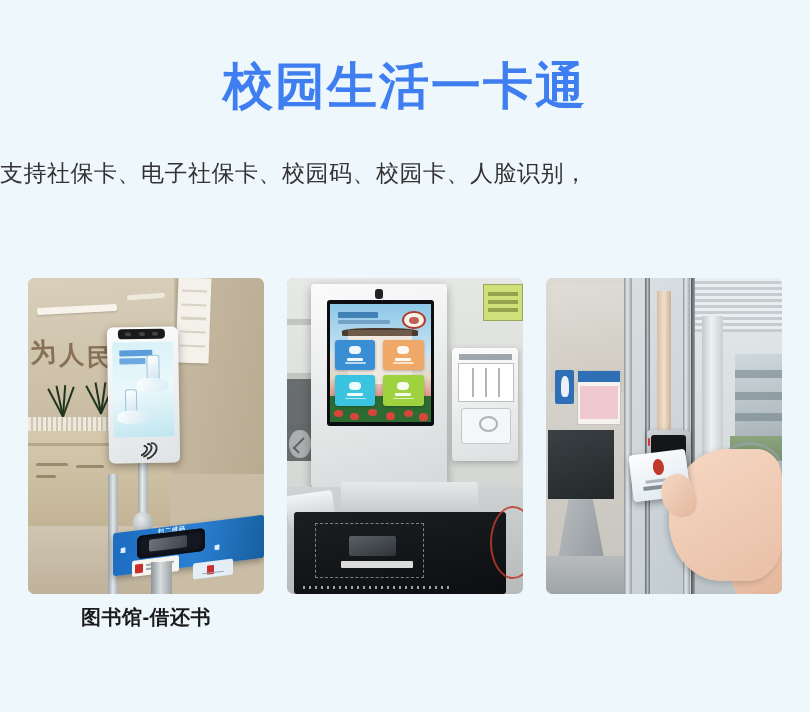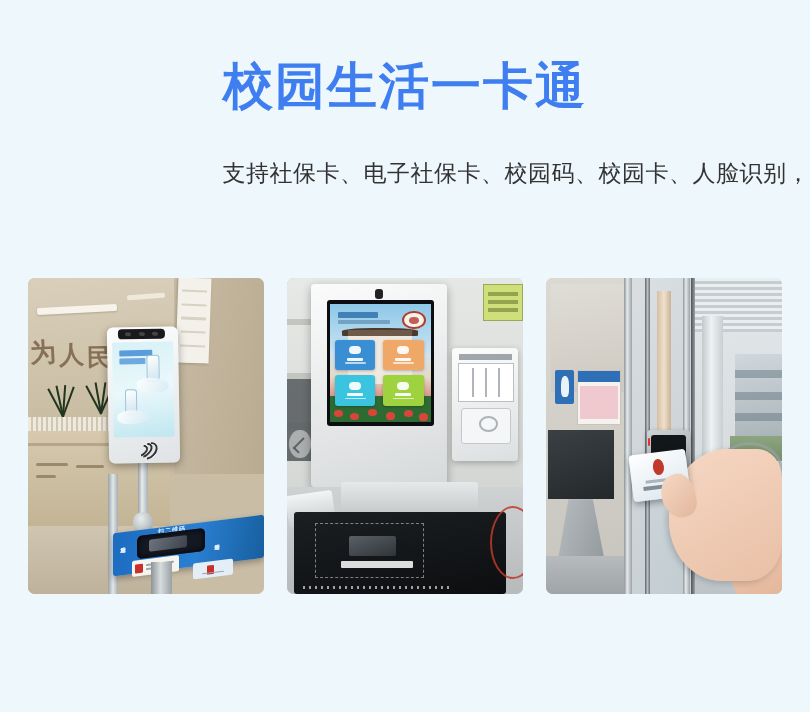--- a/index.html
+++ b/index.html
@@ -18,21 +18,21 @@
     position:absolute;left:0;top:56px;width:810px;
     text-align:center;
     font-size:50px;line-height:60px;
     font-weight:bold;
     letter-spacing:2px;
     color:#3f7ef0;
     white-space:nowrap;
   }
   .subtitle{
     position:absolute;left:0;top:155px;width:810px;
-    text-align:right;
+    text-align:left;
     color:#333333;
     font-size:23px;
     line-height:37px;
     letter-spacing:0.5px;
   }
   .subtitle .ln{display:block;white-space:nowrap;}
 
   
   .cards{
     position:absolute;left:28px;top:278px;
@@ -503,15 +503,16 @@
           <span class="l1"></span>
             <span class="l2"></span>
         </div>
         <div class="thumb"></div>
       </div>
     </div>
 
   </div>
 
   <div class="captions">
+    <div class="caption">图书馆-借还书</div>
   </div>
 
 </div>
 
 </body></html>

